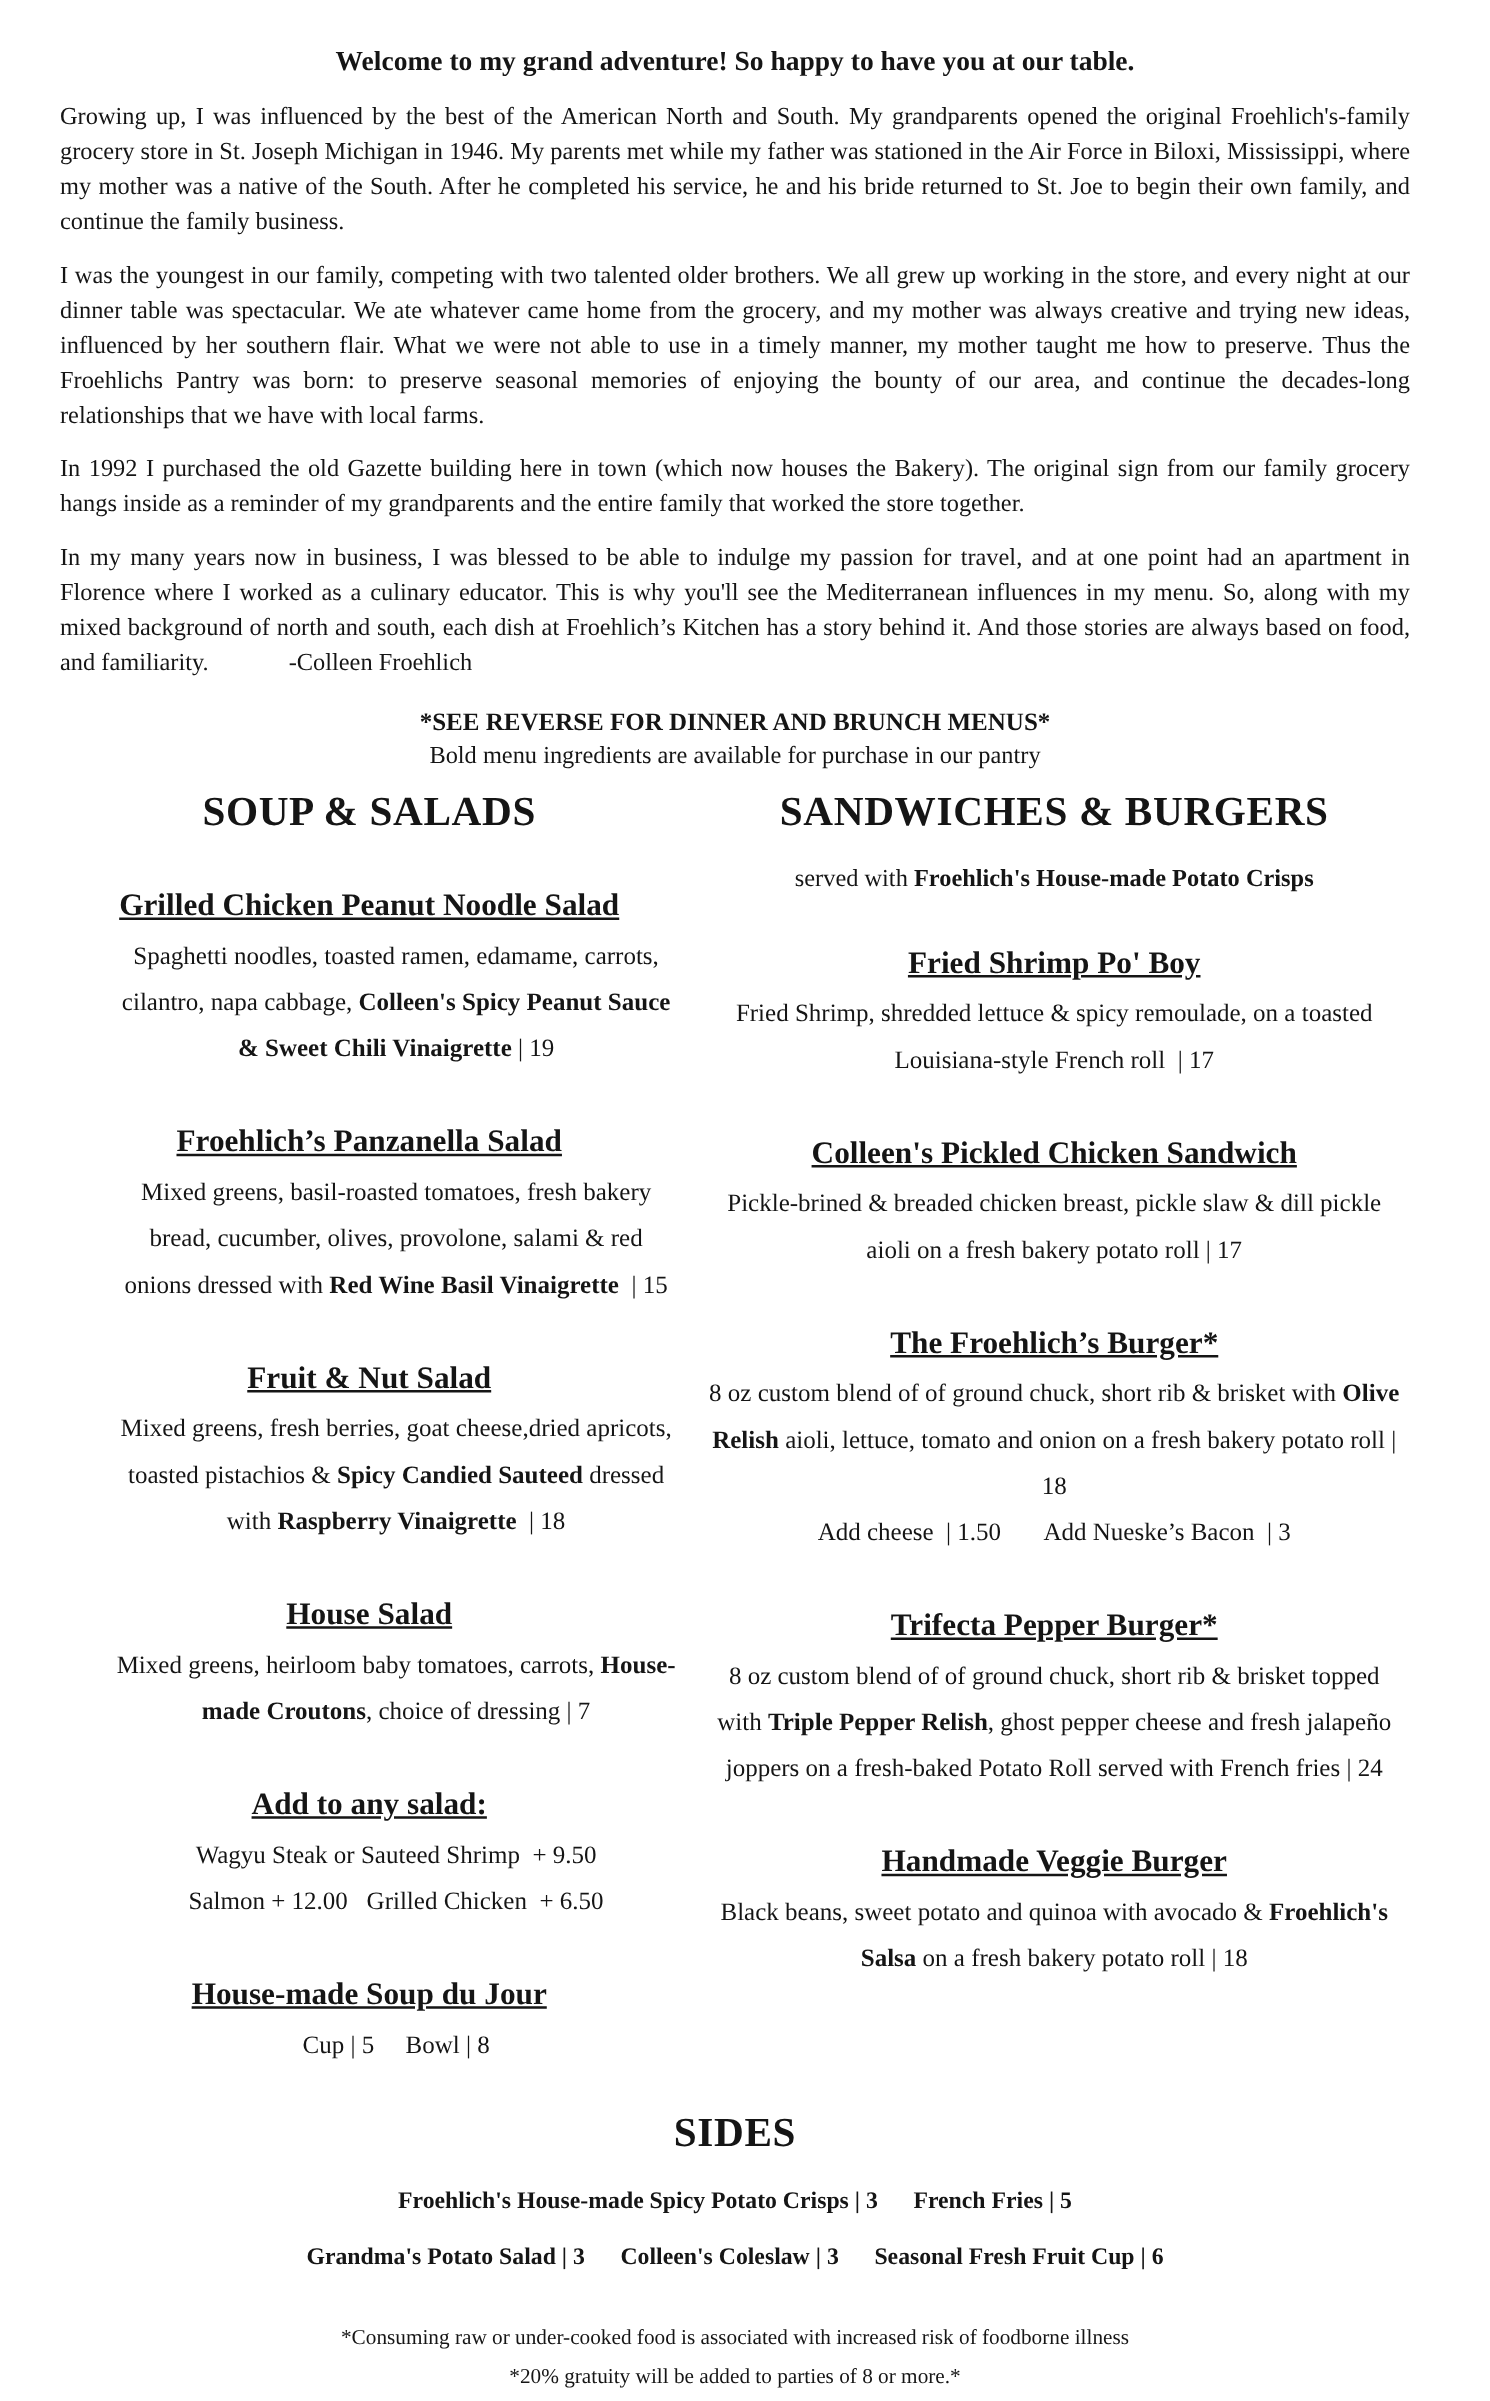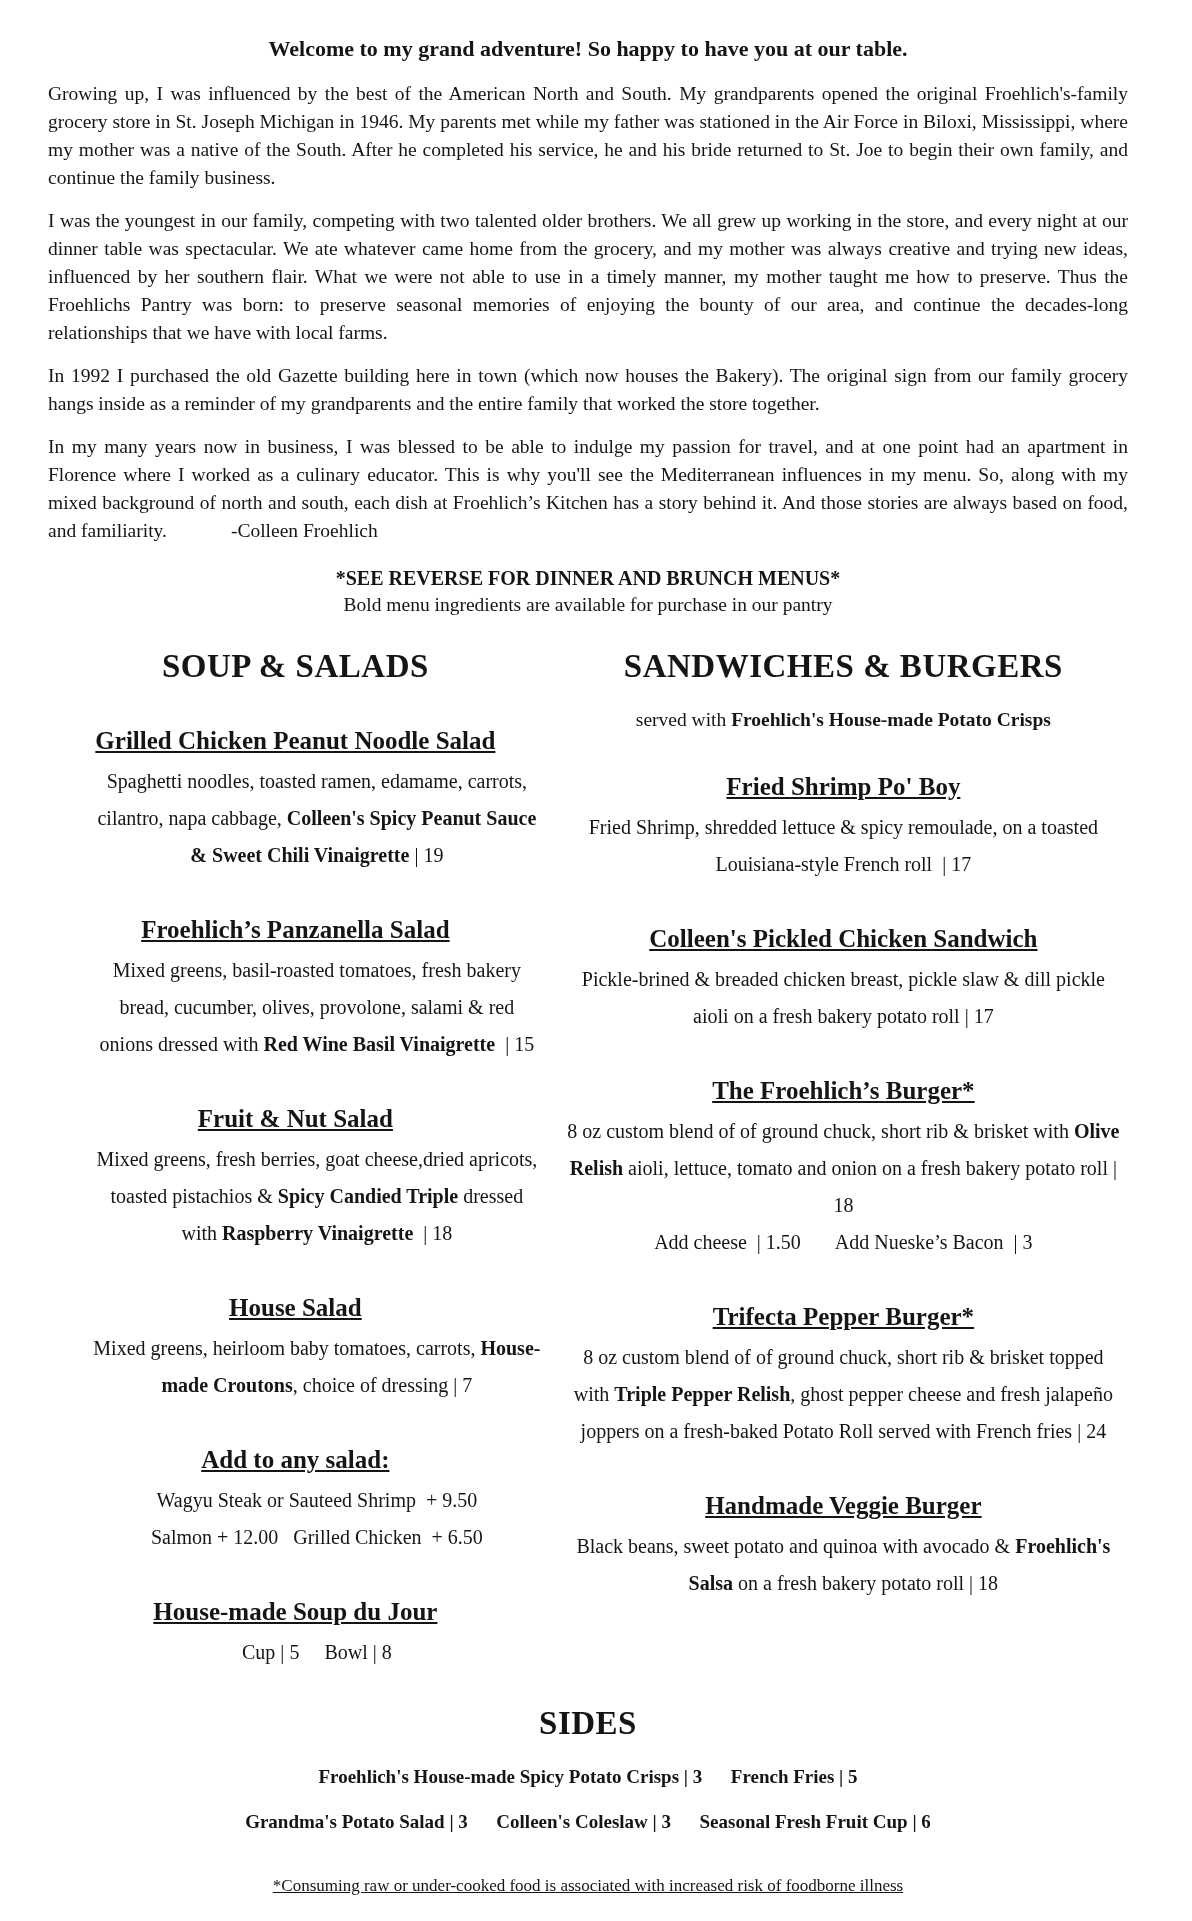--- a/index.html
+++ b/index.html
@@ -30,21 +30,21 @@
   .sig { padding-left: 64px; white-space: nowrap; }
   .reverse-note {
     text-align: center;
     font-weight: bold;
     font-size: 20px;
     margin: 22px 0 4px 0;
   }
   .pantry-note {
     text-align: center;
     font-size: 19.5px;
-    margin: 0 0 16px 0;
+    margin: 0 0 0 0;
   }
   .columns { display: flex; align-items: flex-start; gap: 16px; }
   .col-left  { width: 46.5%; }
   .col-right { width: 53.5%; }
   .section-title {
     font-size: 33px;
     font-weight: bold;
     text-align: center;
     letter-spacing: 0.5px;
     margin: 16px 0 0 0;
@@ -78,21 +78,21 @@
     line-height: 45px;
     margin: 0;
     white-space: pre-wrap;
   }
   .footer {
     text-align: center;
     font-size: 17px;
     line-height: 31px;
     margin-top: 26px;
   }
-  .footer p { margin: 16px; text-decoration: underline; }
+  .footer p { margin: 0; }
 </style>
 </head>
 <body>
 
 <div class="page">
 
   <h1 class="welcome">Welcome to my grand adventure! So happy to have you at our table.</h1>
 
   <div class="intro">
     <p class="para">Growing up, I was influenced by the best of the American North and South. My grandparents opened the original Froehlich's-family grocery store in St. Joseph Michigan in 1946. My parents met while my father was stationed in the Air Force in Biloxi, Mississippi, where my mother was a native of the South. After he completed his service, he and his bride returned to St. Joe to begin their own family, and continue the family business.</p>
@@ -112,21 +112,21 @@
           <article class="item">
             <h3 class="item-name">Grilled Chicken Peanut Noodle Salad</h3>
             <p class="item-desc"><span>Spaghetti noodles, toasted ramen, edamame, carrots, cilantro, napa cabbage, </span><span class="b">Colleen's Spicy Peanut Sauce &amp; Sweet Chili Vinaigrette</span><span> | 19</span></p>
           </article>
           <article class="item">
             <h3 class="item-name">Froehlich’s Panzanella Salad</h3>
             <p class="item-desc"><span>Mixed greens, basil-roasted tomatoes, fresh bakery bread, cucumber, olives, provolone, salami &amp; red onions dressed with </span><span class="b">Red Wine Basil Vinaigrette</span><span>  | 15</span></p>
           </article>
           <article class="item">
             <h3 class="item-name">Fruit &amp; Nut Salad</h3>
-            <p class="item-desc"><span>Mixed greens, fresh berries, goat cheese,dried apricots, toasted pistachios &amp; </span><span class="b">Spicy Candied Triple</span><span> dressed with </span><span class="b">Raspberry Vinaigrette</span><span>  | 18</span></p>
+            <p class="item-desc"><span>Mixed greens, fresh berries, goat cheese,dried apricots, toasted pistachios &amp; </span><span class="b">Spicy Candied Sauteed</span><span> dressed with </span><span class="b">Raspberry Vinaigrette</span><span>  | 18</span></p>
           </article>
           <article class="item">
             <h3 class="item-name">House Salad</h3>
             <p class="item-desc"><span>Mixed greens, heirloom baby tomatoes, carrots, </span><span class="b">House-made Croutons</span><span>, choice of dressing | 7</span></p>
           </article>
           <article class="item">
             <h3 class="item-name">Add to any salad:</h3>
             <p class="item-desc">Wagyu Steak or Sauteed Shrimp  + 9.50</p>
             <p class="item-desc">Salmon + 12.00   Grilled Chicken  + 6.50</p>
           </article>

